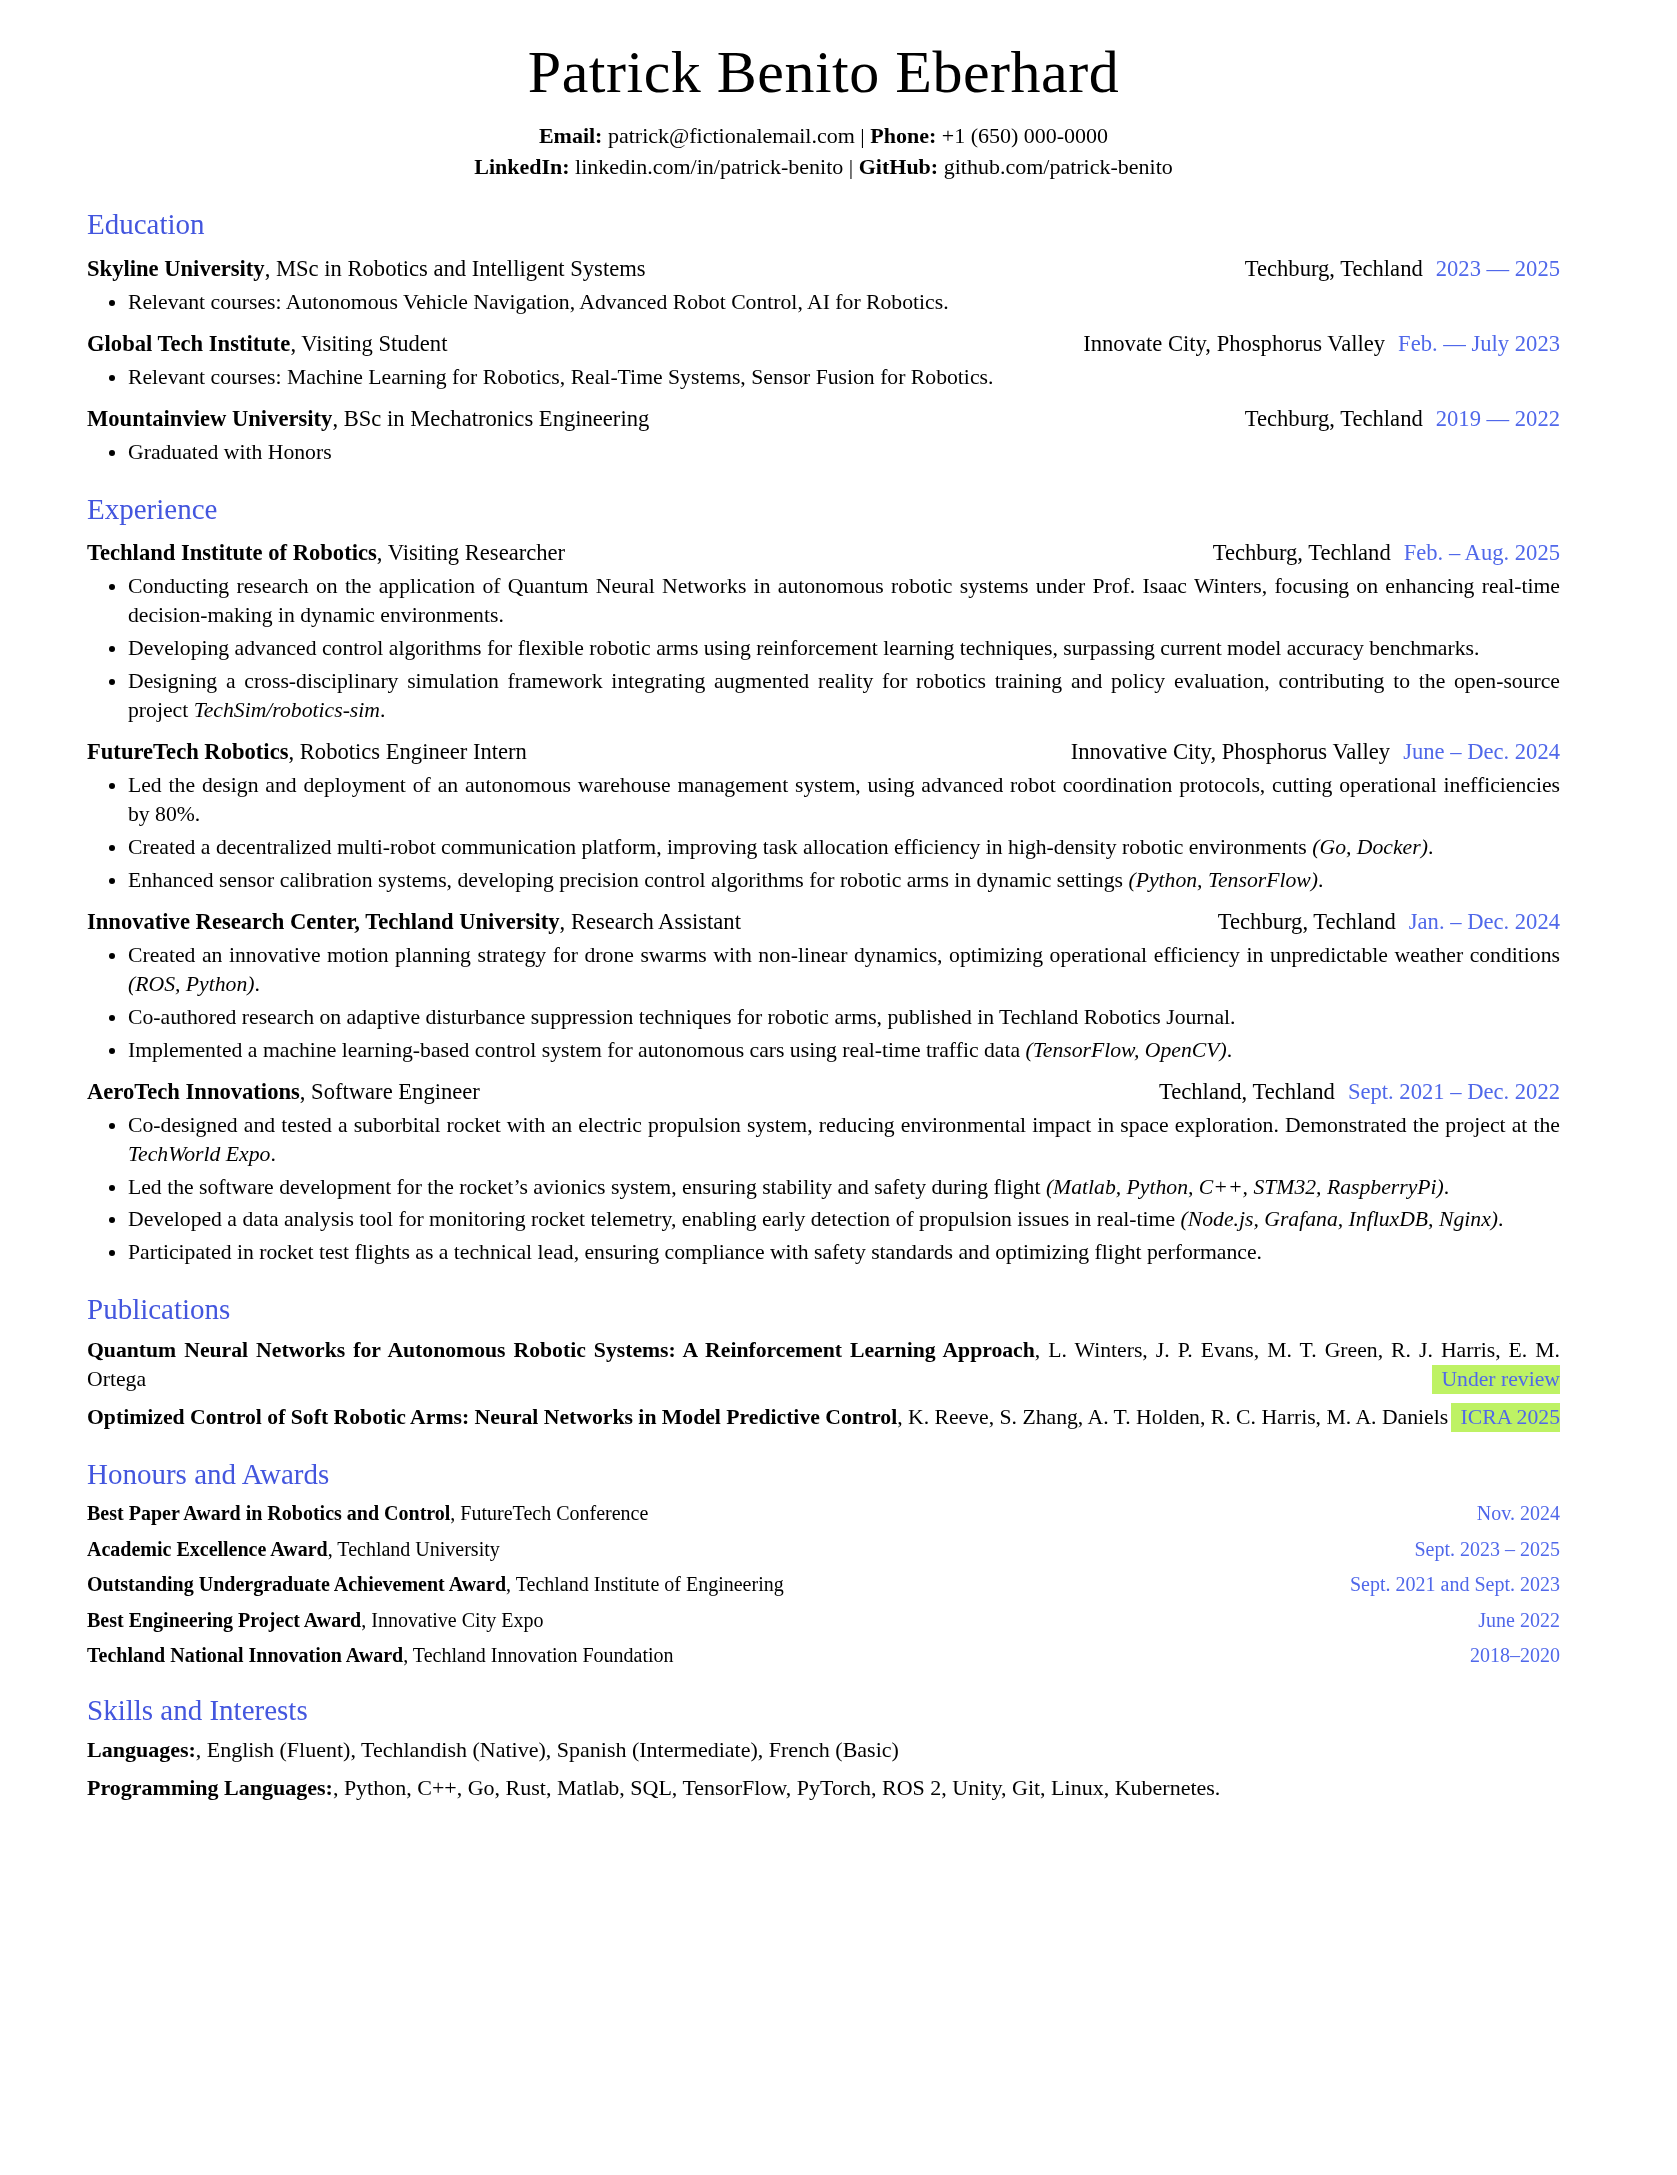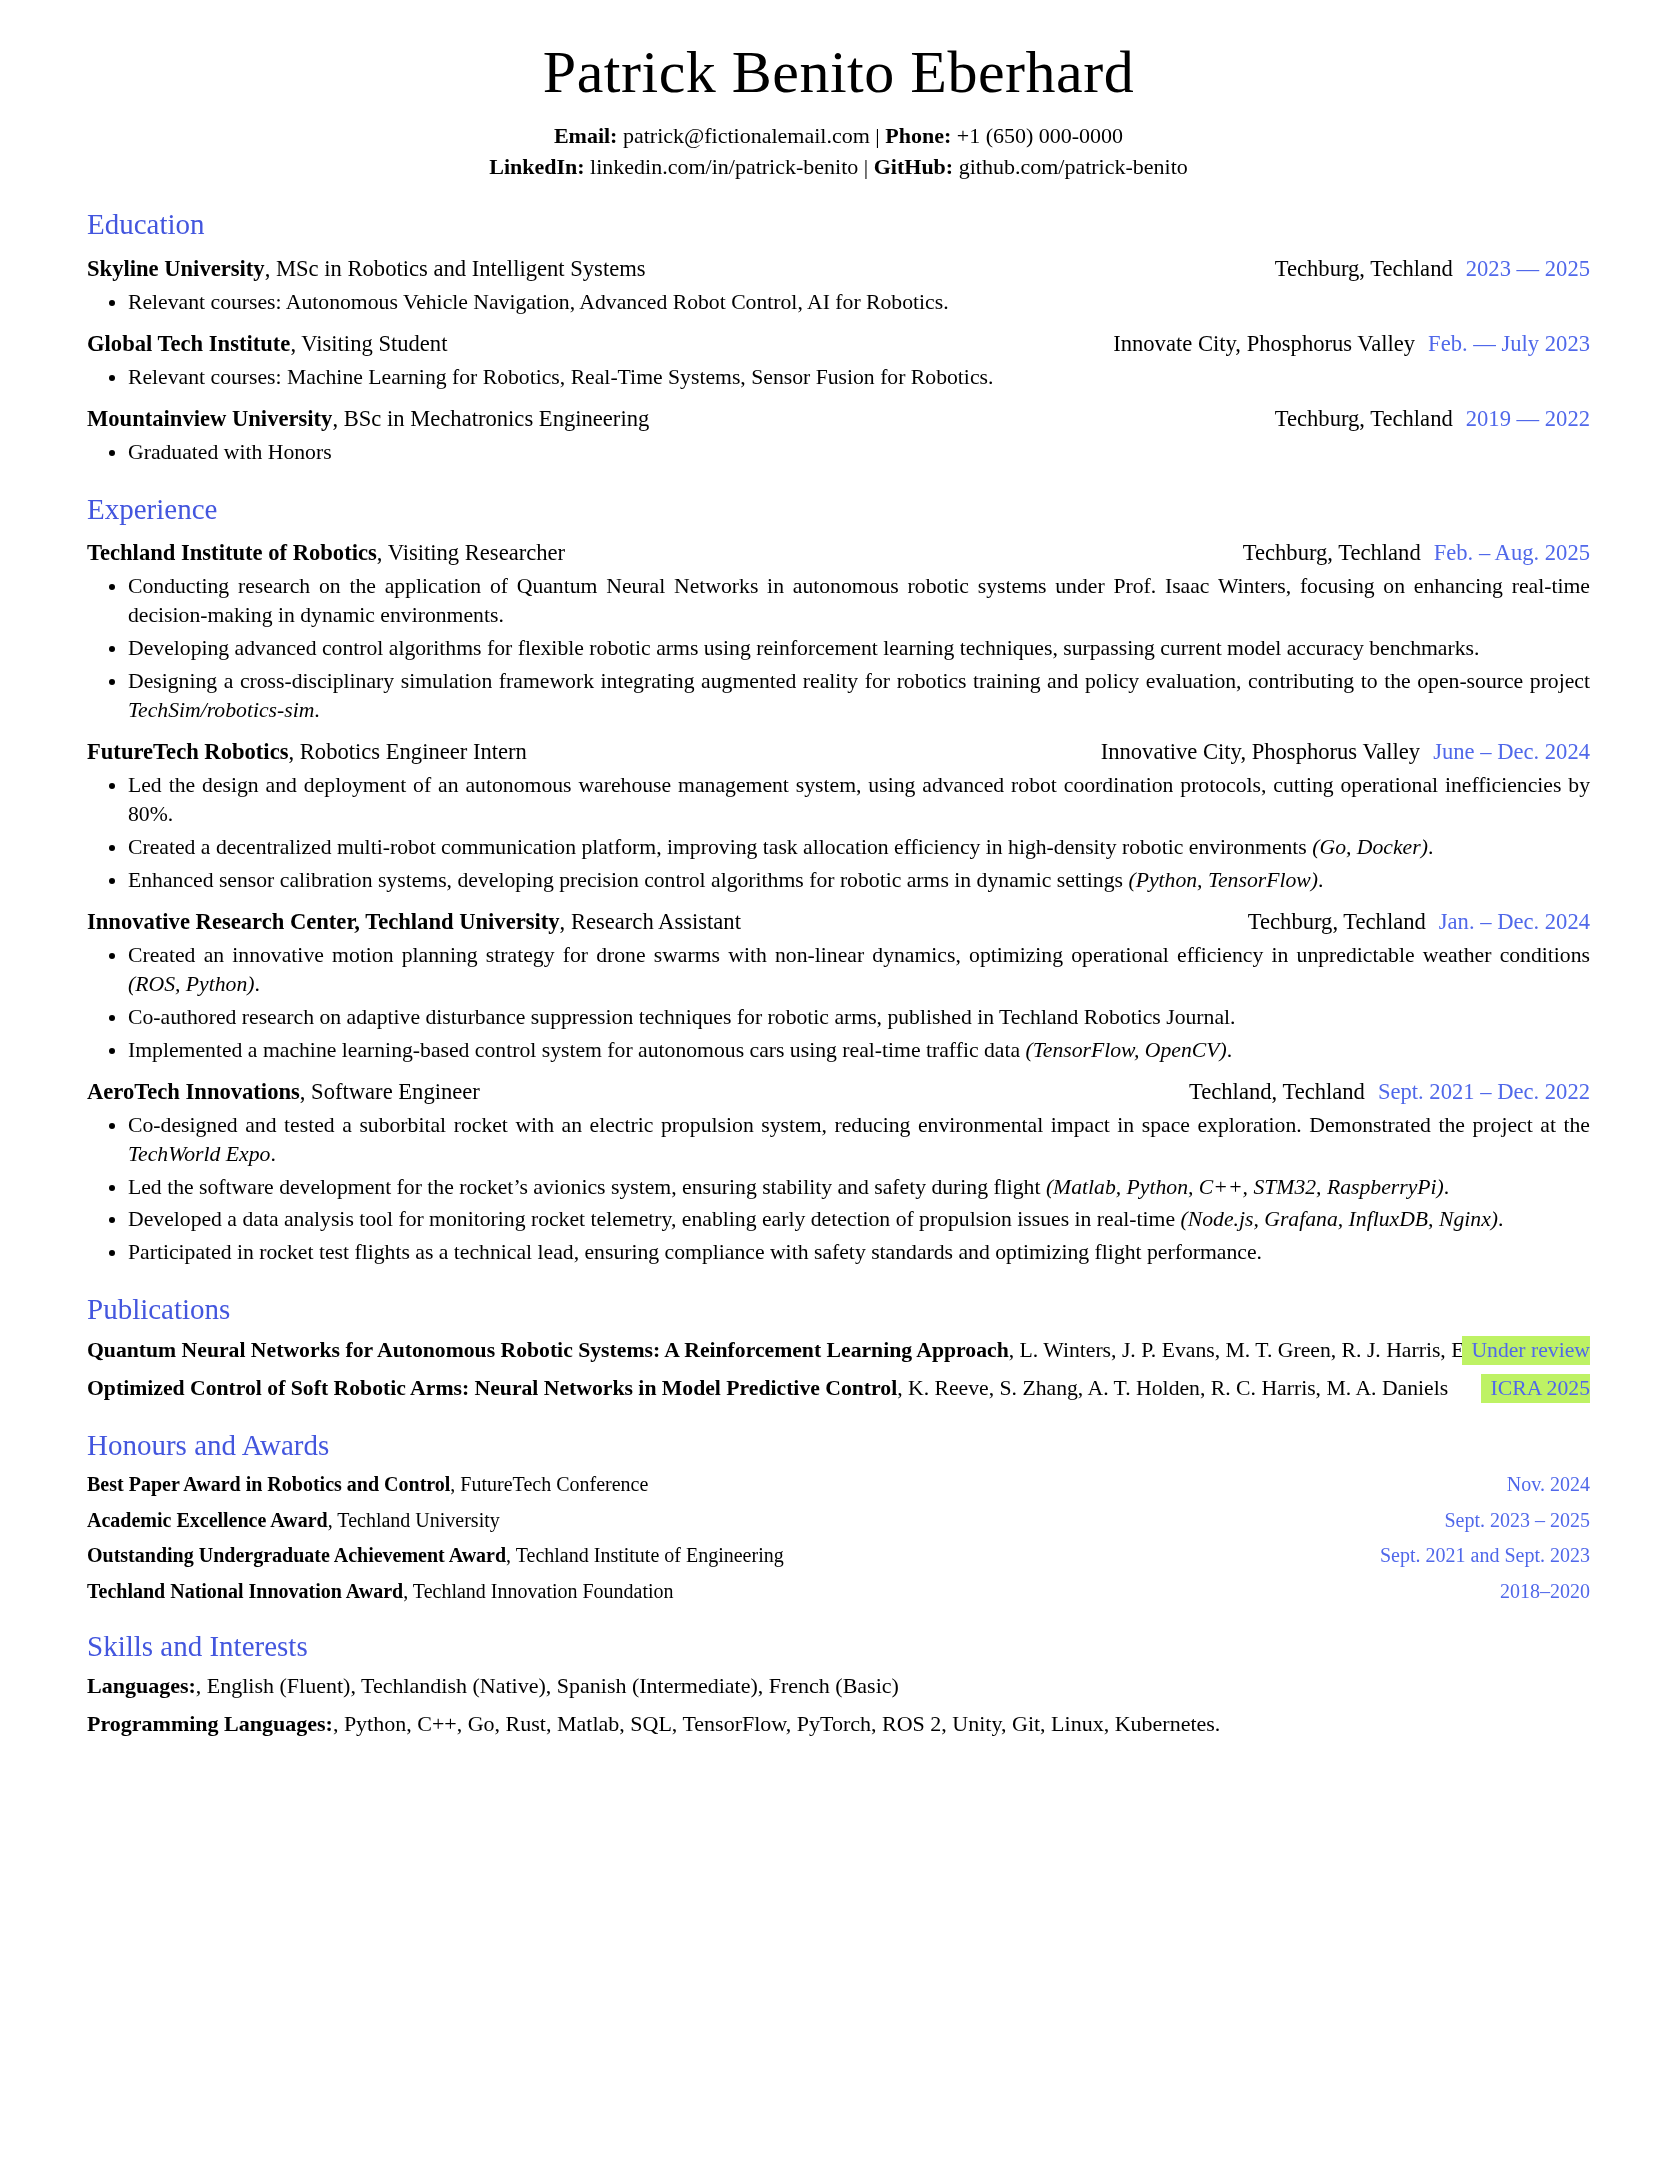--- a/index.html
+++ b/index.html
@@ -7,21 +7,21 @@
   body {
     width: 1677px;
     height: 2175px;
     font-family: "Liberation Serif", "DejaVu Serif", serif;
     color: #000000;
     overflow: hidden;
   }
   .page {
     width: 1677px;
     height: 1536px;
-    padding: 38px 87px 28px 87px;
+    padding: 38px 117px 28px 87px;
   }
   
   .hdr { text-align: center; }
   .hdr h1 {
     font-size: 60px;
     font-weight: 400;
     letter-spacing: 0.5px;
     margin-bottom: 13px;
   }
   .contact {
@@ -217,20 +217,24 @@
     </div>
     <div class="award">
       <div><span class="b">Academic Excellence Award</span><span>, Techland University</span></div>
       <span class="date">Sept. 2023 – 2025</span>
     </div>
     <div class="award">
       <div><span class="b">Outstanding Undergraduate Achievement Award</span><span>, Techland Institute of Engineering</span></div>
       <span class="date">Sept. 2021 and Sept. 2023</span>
     </div>
     <div class="award">
+      <div><span class="b">Best Engineering Project Award</span><span>, Innovative City Expo</span></div>
+      <span class="date">June 2022</span>
+    </div>
+    <div class="award">
       <div><span class="b">Techland National Innovation Award</span><span>, Techland Innovation Foundation</span></div>
       <span class="date">2018–2020</span>
     </div>
   </section>
 
   <section>
     <h2 class="sec-title">Skills and Interests</h2>
 
     <div class="skill">
       <span class="b">Languages:</span><span>, English (Fluent), Techlandish (Native), Spanish (Intermediate), French (Basic)</span>

